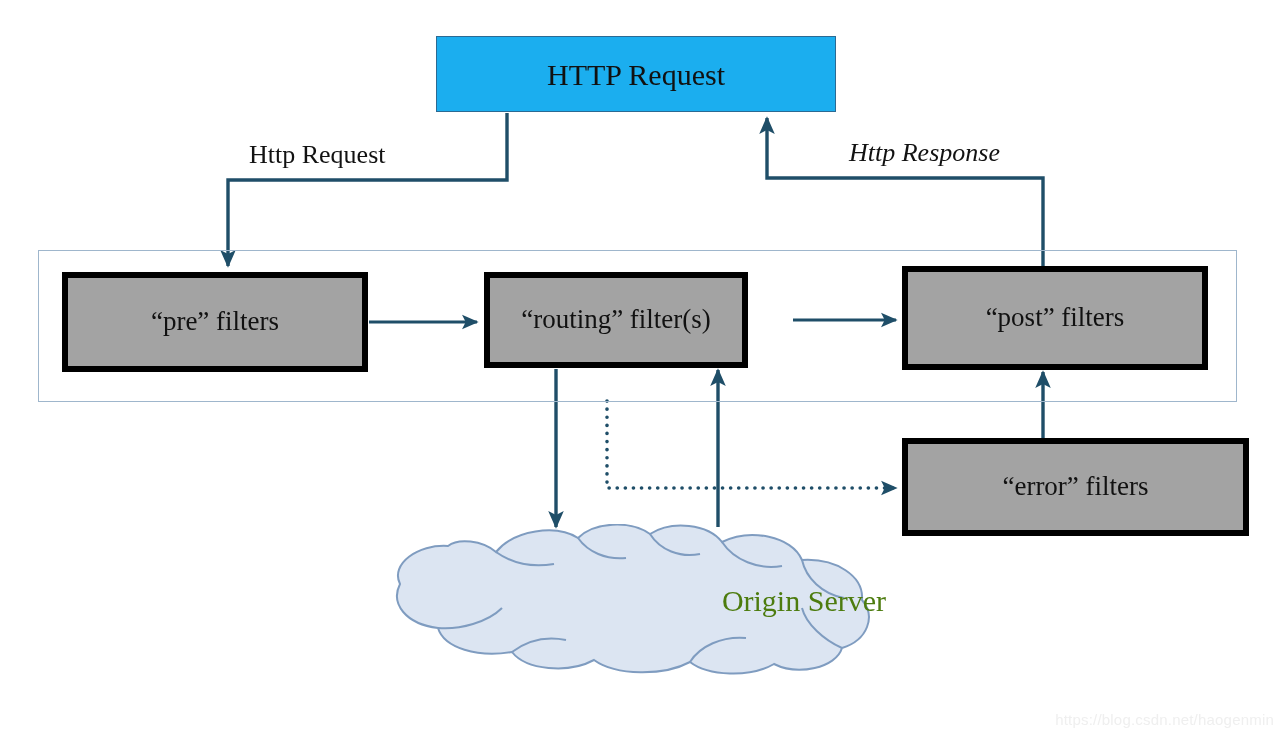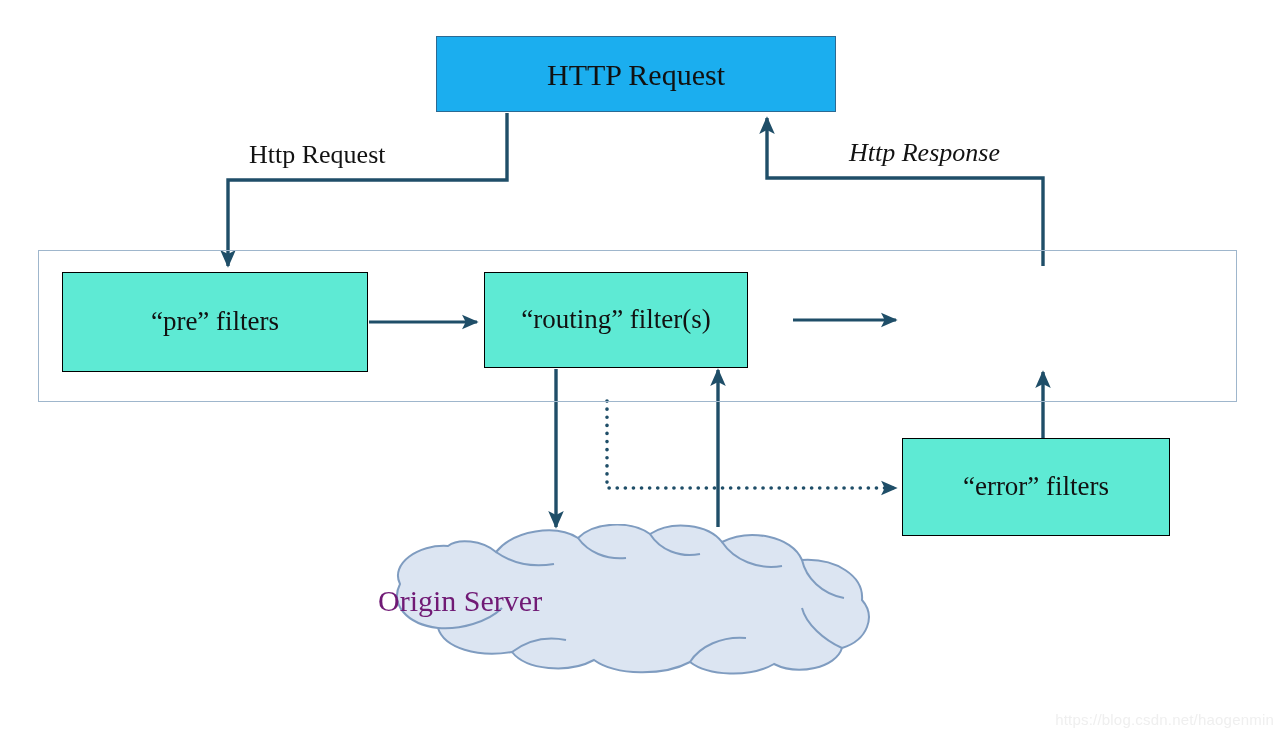--- a/index.html
+++ b/index.html
@@ -43,28 +43,28 @@
     left: 38px;
     top: 250px;
     width: 1199px;
     height: 152px;
     box-sizing: border-box;
     border: 1px solid #9fb6cc;
     background: transparent;
   }
   
   .filter-box {
-    background: #5eead4;
-    border: 1px solid #000000;
+    background: #a3a3a3;
+    border: 6px solid #000000;
     font-size: 27px;
   }
   #pre-filters-box   { left: 62px;  top: 272px; width: 306px; height: 100px; }
   #routing-filter-box{ left: 484px; top: 272px; width: 264px; height: 96px; }
   #post-filters-box  { left: 902px; top: 266px; width: 306px; height: 104px; }
-  #error-filters-box { left: 902px; top: 438px; width: 268px; height: 98px; }
+  #error-filters-box { left: 902px; top: 438px; width: 347px; height: 98px; }
 
   
   .edge-label {
     position: absolute;
     font-size: 26px;
     color: #121212;
     white-space: nowrap;
   }
   #label-http-request  { left: 249px; top: 140px; }
   #label-http-response { left: 849px; top: 138px; font-style: italic; }
@@ -78,23 +78,23 @@
     height: 154px;
   }
   #origin-server-label {
     position: absolute;
     left: 378px;
     top: 524px;
     width: 508px;
     height: 154px;
     display: flex;
     align-items: center;
-    justify-content: flex-start;
+    justify-content: flex-end;
     font-size: 30px;
-    color: #701a75;
+    color: #4d7c0f;
     pointer-events: none;
   }
 
   
   #edges {
     position: absolute;
     left: 0;
     top: 0;
     width: 1280px;
     height: 736px;
@@ -155,20 +155,23 @@
   <div id="filters-container"></div>
 
   <div class="node filter-box" id="pre-filters-box">
     <span>“pre” filters</span>
   </div>
 
   <div class="node filter-box" id="routing-filter-box">
     <span>“routing” filter(s)</span>
   </div>
 
+  <div class="node filter-box" id="post-filters-box">
+    <span>“post” filters</span>
+  </div>
 
   <div class="node filter-box" id="error-filters-box">
     <span>“error” filters</span>
   </div>
 
   <svg id="origin-server-cloud" viewBox="0 0 508 154" xmlns="http://www.w3.org/2000/svg">
     <path d="M 118 28
              C 136 6, 178 0, 200 14
              C 216 -2, 252 -4, 272 10
              C 294 -4, 330 0, 344 18

